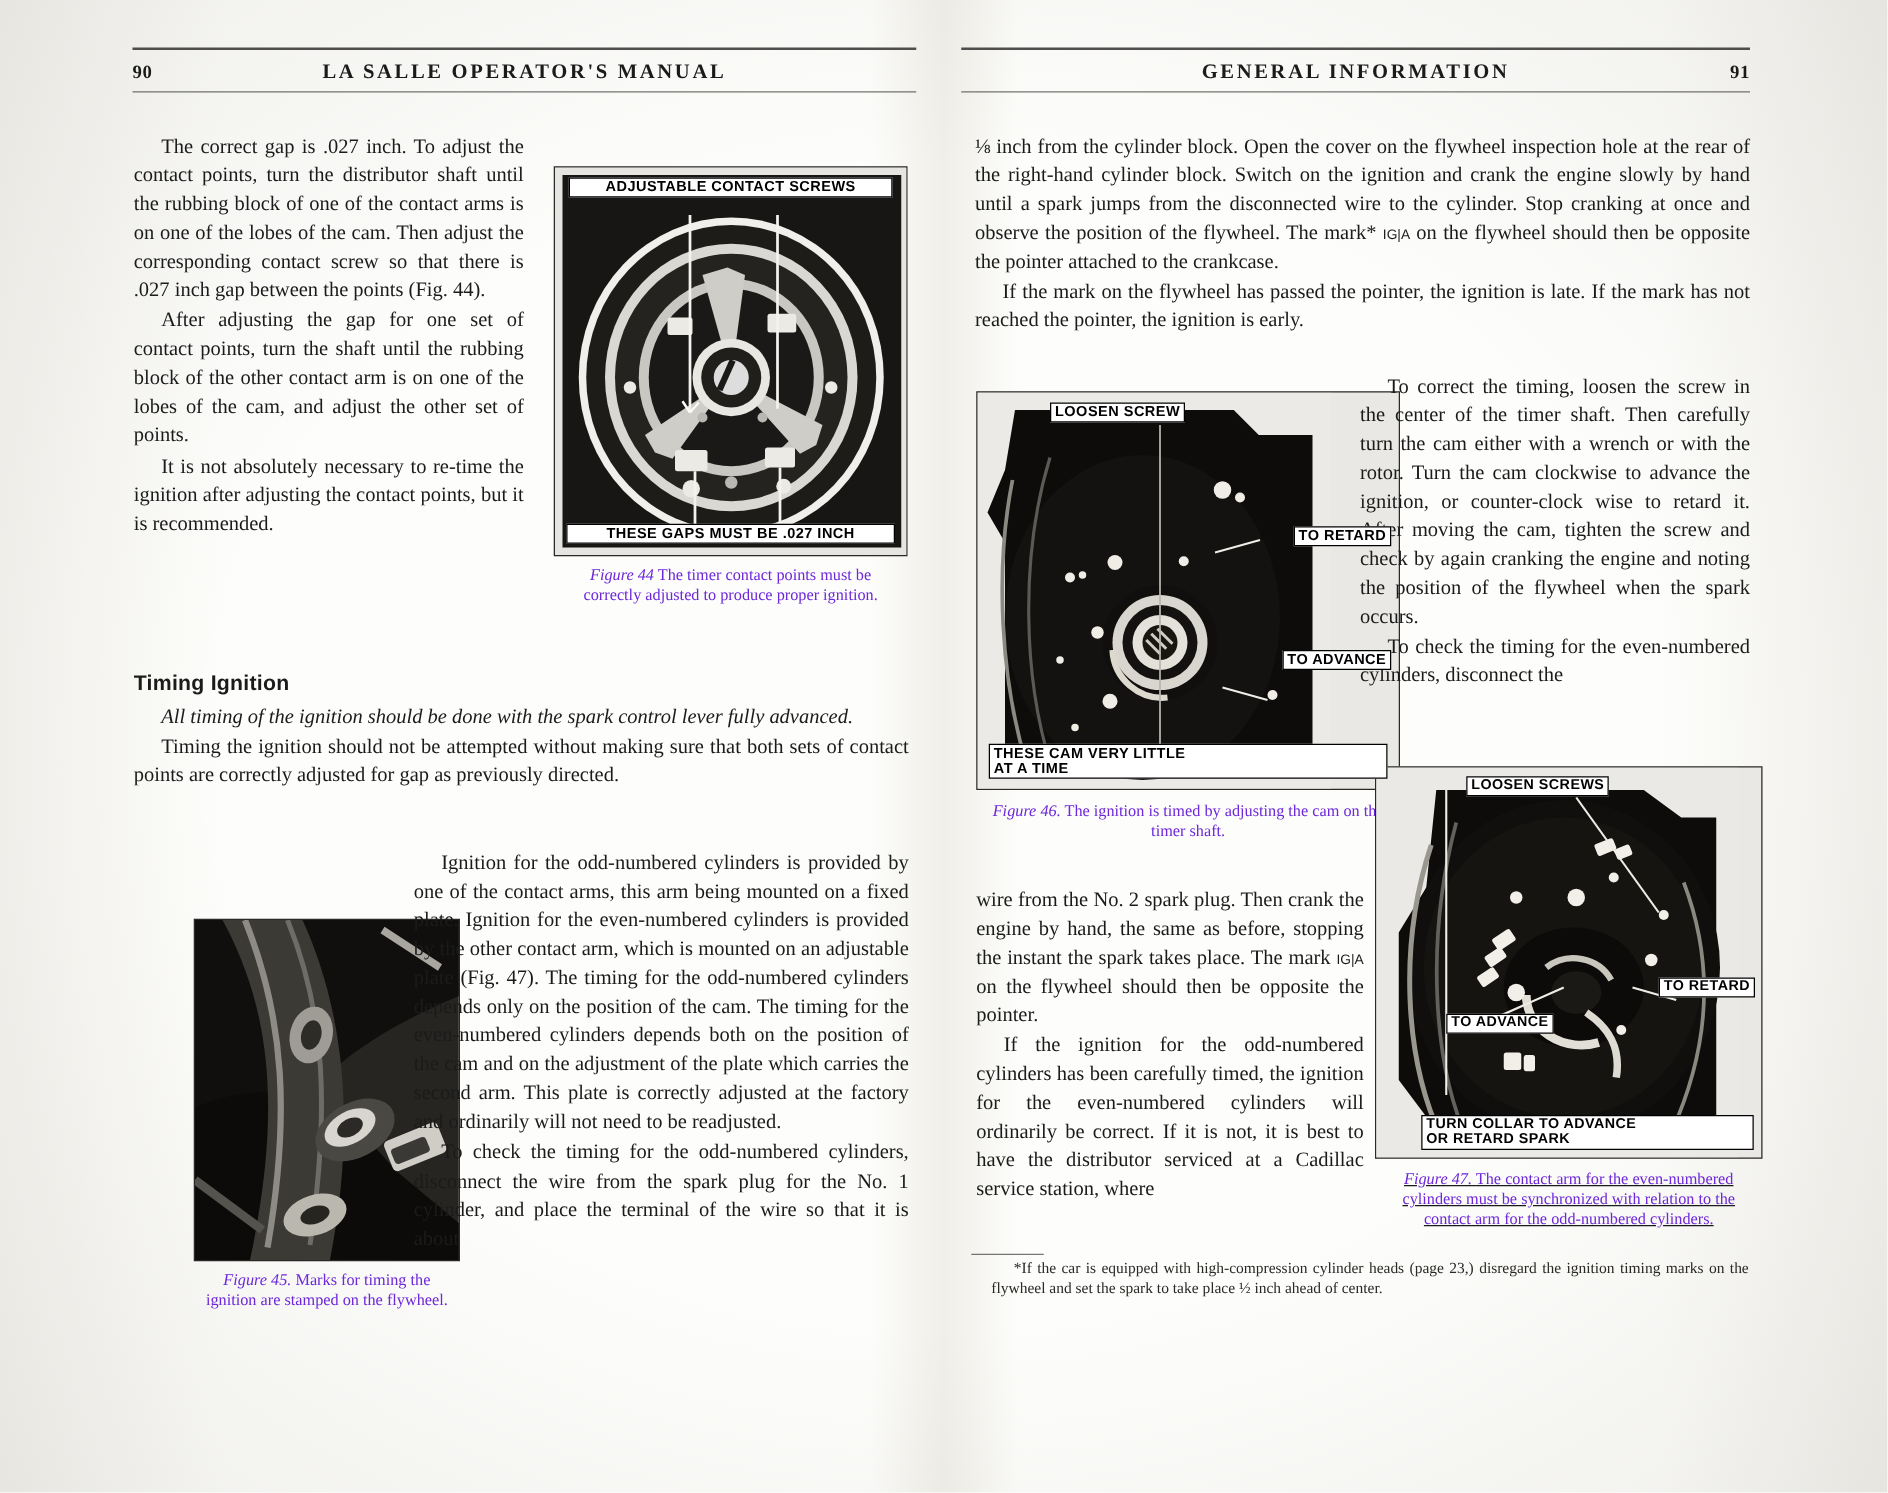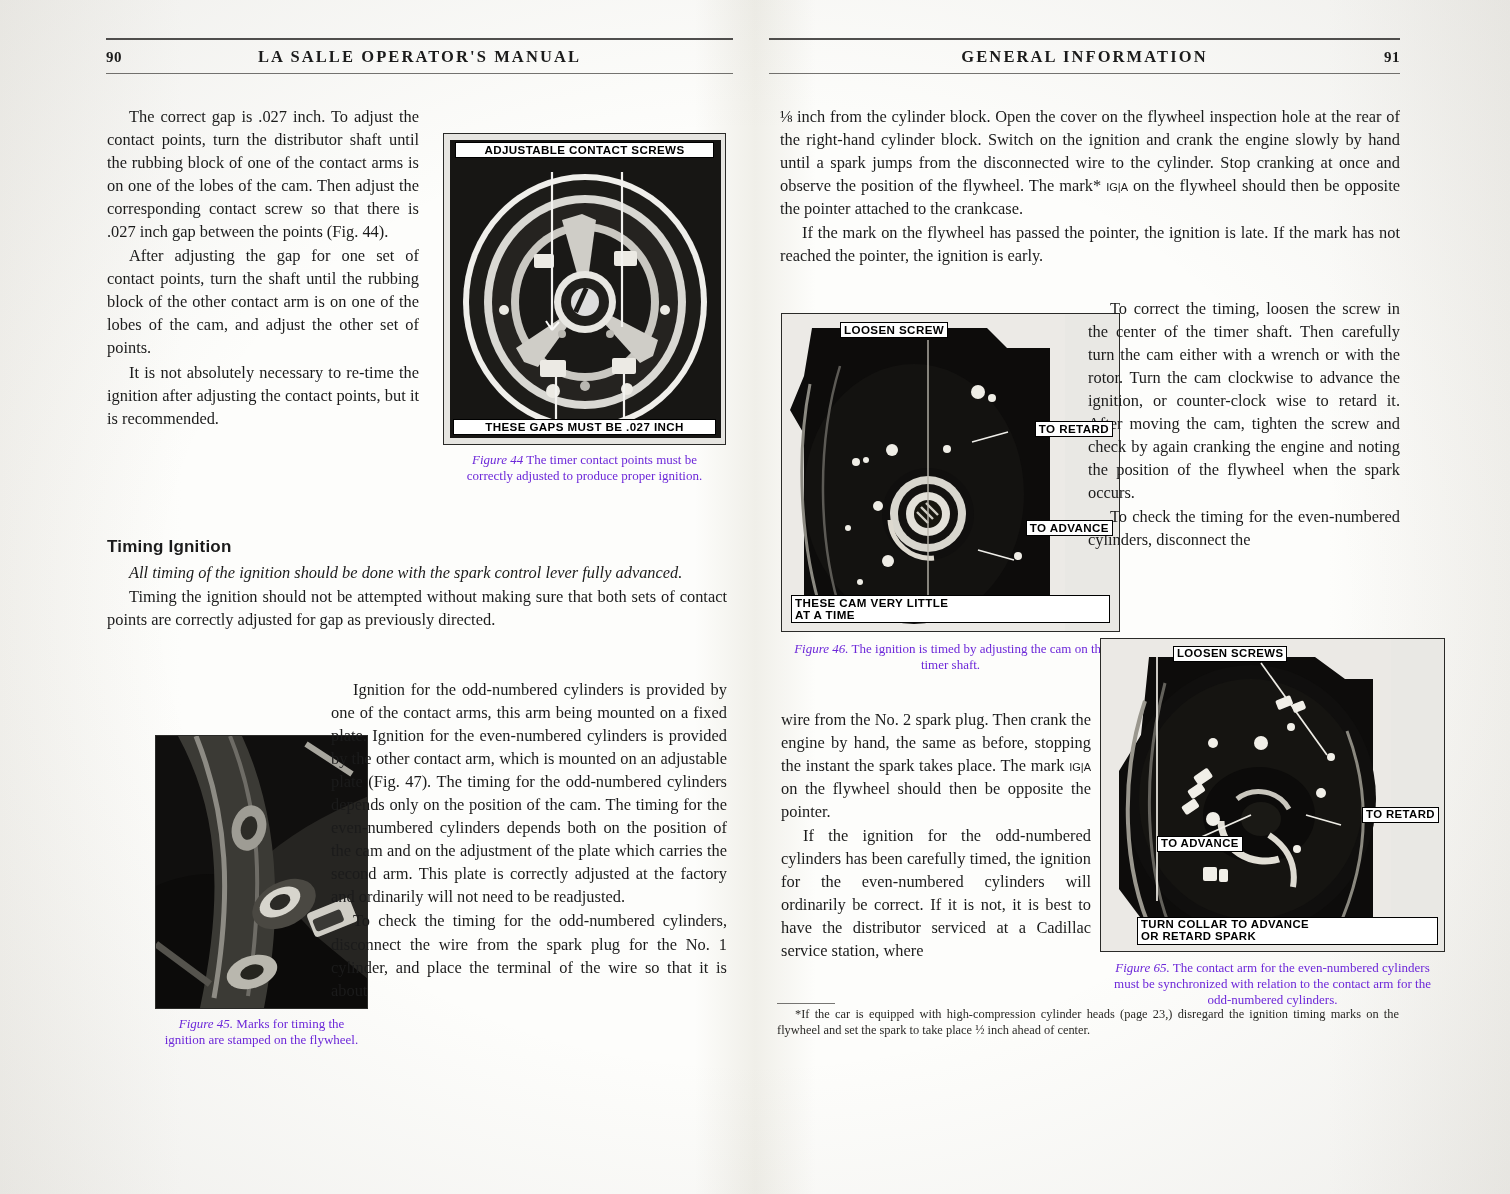--- a/index.html
+++ b/index.html
@@ -259,21 +259,21 @@
         <span class="fno">Figure 46.</span>
         <span>The ignition is timed by adjusting the cam on the timer shaft.</span>
       </div>
     </div>
 
     <div class="col" style="position:absolute;left:333px;top:297px;width:312px;">
       <p class="ind">To correct the timing, loosen the screw in the center of the timer shaft. Then carefully turn the cam either with a wrench or with the rotor.   Turn the cam clockwise to advance the ignition, or counter-clock wise to retard it.   After moving the cam, tighten the screw and check by again cranking the engine and noting the position of the flywheel when the spark occurs.</p>
       <p class="ind">To check the timing for the even-numbered cylinders, disconnect the</p>
     </div>
 
-    <div style="position:absolute;left:345px;top:638px;width:345px;">
+    <div style="position:absolute;left:345px;top:613px;width:310px;text-decoration:underline;">
       <div class="figbox" style="height:312px;">
         <div class="photo">
           <svg width="290" height="312" viewBox="0 0 290 312" preserveAspectRatio="none">
             <rect x="0" y="0" width="290" height="312" fill="#ebe9e5"></rect>
             <path d="M48 18 H214 L244 40 H272 V282 H42 L18 250 V132 L40 96 Z" fill="#0d0c0b"></path>
             <ellipse cx="150" cy="160" rx="125" ry="134" fill="#100f0e"></ellipse>
             <ellipse cx="150" cy="160" rx="112" ry="120" fill="#151411"></ellipse>
             <path d="M44 62 C18 140 22 232 52 296" stroke="#9a978e" stroke-width="4" fill="none"></path>
             <path d="M64 44 C40 134 44 236 74 300" stroke="#63615b" stroke-width="3" fill="none"></path>
             <path d="M246 92 C272 160 266 226 236 292" stroke="#8a887f" stroke-width="3" fill="none"></path>
@@ -308,29 +308,29 @@
             </g>
           </svg>
         </div>
         <div class="lbl" style="left:72px;top:7px;font-size:11.4px;">LOOSEN SCREWS</div>
         <div class="lbl" style="right:5px;top:168px;font-size:11.4px;">TO RETARD</div>
         <div class="lbl" style="left:56px;top:197px;font-size:11.4px;">TO ADVANCE</div>
         <div class="lbl" style="left:36px;bottom:6px;right:6px;font-size:11.4px;text-align:left;">TURN COLLAR TO ADVANCE
 OR RETARD SPARK</div>
       </div>
       <div class="cap" style="padding:0 2px;margin-top:8px;">
-        <span class="fno">Figure 65.</span>
+        <span class="fno">Figure 47.</span>
         <span>The contact arm for the even-numbered cylinders must be synchronized with relation to the contact arm for the odd-numbered cylinders.</span>
       </div>
     </div>
 
     <div class="col" style="position:absolute;left:26px;top:708px;width:310px;">
       <p><span>wire from the No. 2 spark plug. Then crank the engine by hand, the same as before, stopping the instant the spark takes place.  The mark</span> <span class="flymark">IG|A</span> <span>on the flywheel should then be opposite the pointer.</span></p>
       <p class="ind">If the ignition for the odd-numbered cylinders has been carefully timed, the ignition for the even-numbered cylinders will ordinarily be correct.  If it is not, it is best to have the distributor serviced at a Cadillac service station, where</p>
     </div>
 
     <div style="position:absolute;left:22px;top:1000px;width:622px;">
       <div class="fn-rule"></div>
-      <div class="footnote" style="text-indent:18px;">*If the car is equipped with high-compression cylinder heads (page 23,) disregard the ignition timing marks on the flywheel and set the spark to take place ½ inch ahead of center.</div>
+      <div class="footnote" style="text-indent:18px;margin-left:16px;">*If the car is equipped with high-compression cylinder heads (page 23,) disregard the ignition timing marks on the flywheel and set the spark to take place ½ inch ahead of center.</div>
     </div>
 
   </div>
 </div>
 
 </body></html>

